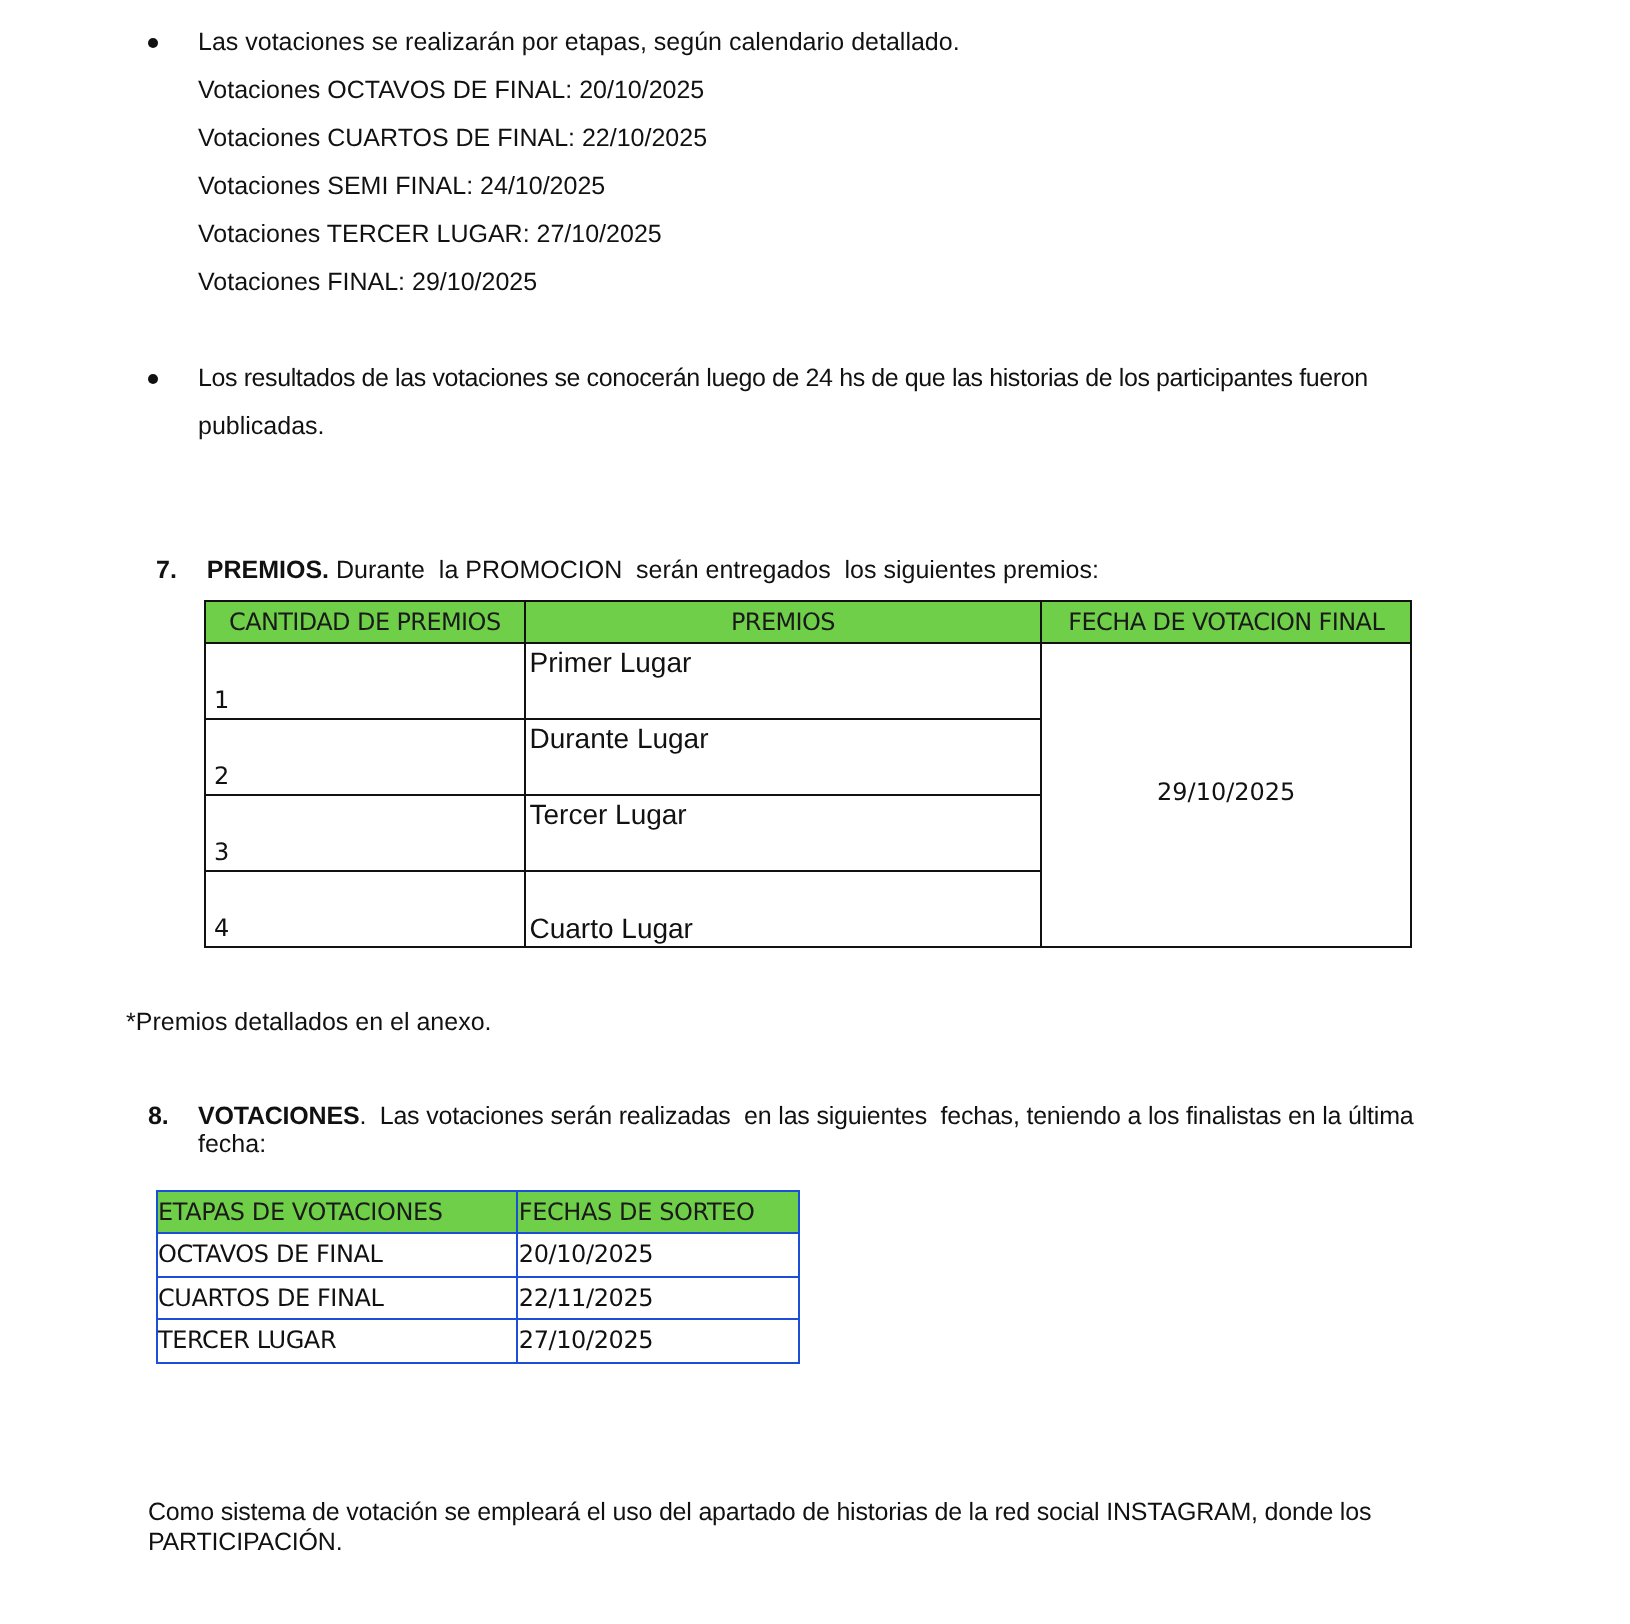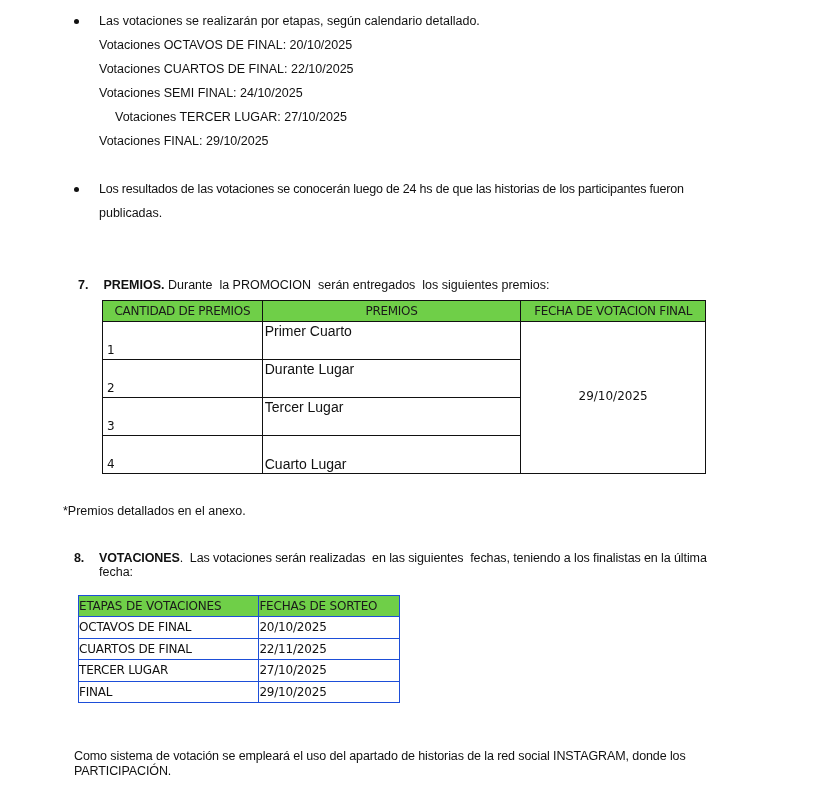--- a/index.html
+++ b/index.html
@@ -30,21 +30,21 @@
     #votaciones td { height: 21.5px; }
   </style>
 </head>
 <body>
 
 <span class="bullet" style="left:74px; top:19px;"></span>
 <div class="abs txt" style="left:99px; top:13px;">Las votaciones se realizarán por etapas, según calendario detallado.</div>
 <div class="abs txt" style="left:99px; top:37px;">Votaciones OCTAVOS DE FINAL: 20/10/2025</div>
 <div class="abs txt" style="left:99px; top:61px;">Votaciones CUARTOS DE FINAL: 22/10/2025</div>
 <div class="abs txt" style="left:99px; top:85px;">Votaciones SEMI FINAL: 24/10/2025</div>
-<div class="abs txt" style="left:99px; top:109px;margin-left:16px;">Votaciones TERCER LUGAR: 27/10/2025</div>
+<div class="abs txt" style="left:99px; top:109px;">Votaciones TERCER LUGAR: 27/10/2025</div>
 <div class="abs txt" style="left:99px; top:133px;">Votaciones FINAL: 29/10/2025</div>
 
 <span class="bullet" style="left:74px; top:187px;"></span>
 <div class="abs txt" style="left:99px; top:181px; letter-spacing:-0.2px;">Los resultados de las votaciones se conocerán luego de 24 hs de que las historias de los participantes fueron</div>
 <div class="abs txt" style="left:99px; top:205px;">publicadas.</div>
 
 <div class="abs txt" style="left:78px; top:277px;">
   <b>7.</b>
   <span style="display:inline-block; width:8px;"></span>
   <b>PREMIOS.</b><span style="white-space:pre;"> Durante  la PROMOCION  serán entregados  los siguientes premios:</span>
@@ -60,21 +60,21 @@
       <tr>
     <th class="green" style="background: rgb(111, 207, 72);">CANTIDAD DE PREMIOS</th>
     <th class="green" style="background: rgb(111, 207, 72);">PREMIOS</th>
     <th class="green" style="background: rgb(111, 207, 72);">FECHA DE VOTACION FINAL</th>
   </tr>
   <tr>
     <td class="qty">
           <span>1</span>
         </td>
     <td class="prize">
-          <span>Primer Cuarto</span>
+          <span>Primer Lugar</span>
         </td>
     <td class="date" rowspan="4">29/10/2025</td>
   </tr>
   <tr>
     <td class="qty">
           <span>2</span>
         </td>
     <td class="prize">
           <span>Durante Lugar</span>
         </td>
@@ -122,23 +122,19 @@
     <td>20/10/2025</td>
   </tr>
   <tr>
     <td>CUARTOS DE FINAL</td>
     <td>22/11/2025</td>
   </tr>
   <tr>
     <td>TERCER LUGAR</td>
     <td>27/10/2025</td>
   </tr>
-  <tr>
-    <td>FINAL</td>
-    <td>29/10/2025</td>
-  </tr>
 </tbody>
   </table>
 
 <div class="abs txt" style="left:74px; top:749px; line-height:15px; letter-spacing:-0.1px;">
   <div>Como sistema de votación se empleará el uso del apartado de historias de la red social INSTAGRAM, donde los</div>
   <div>PARTICIPACIÓN.</div>
 </div>
 
 </body></html>

